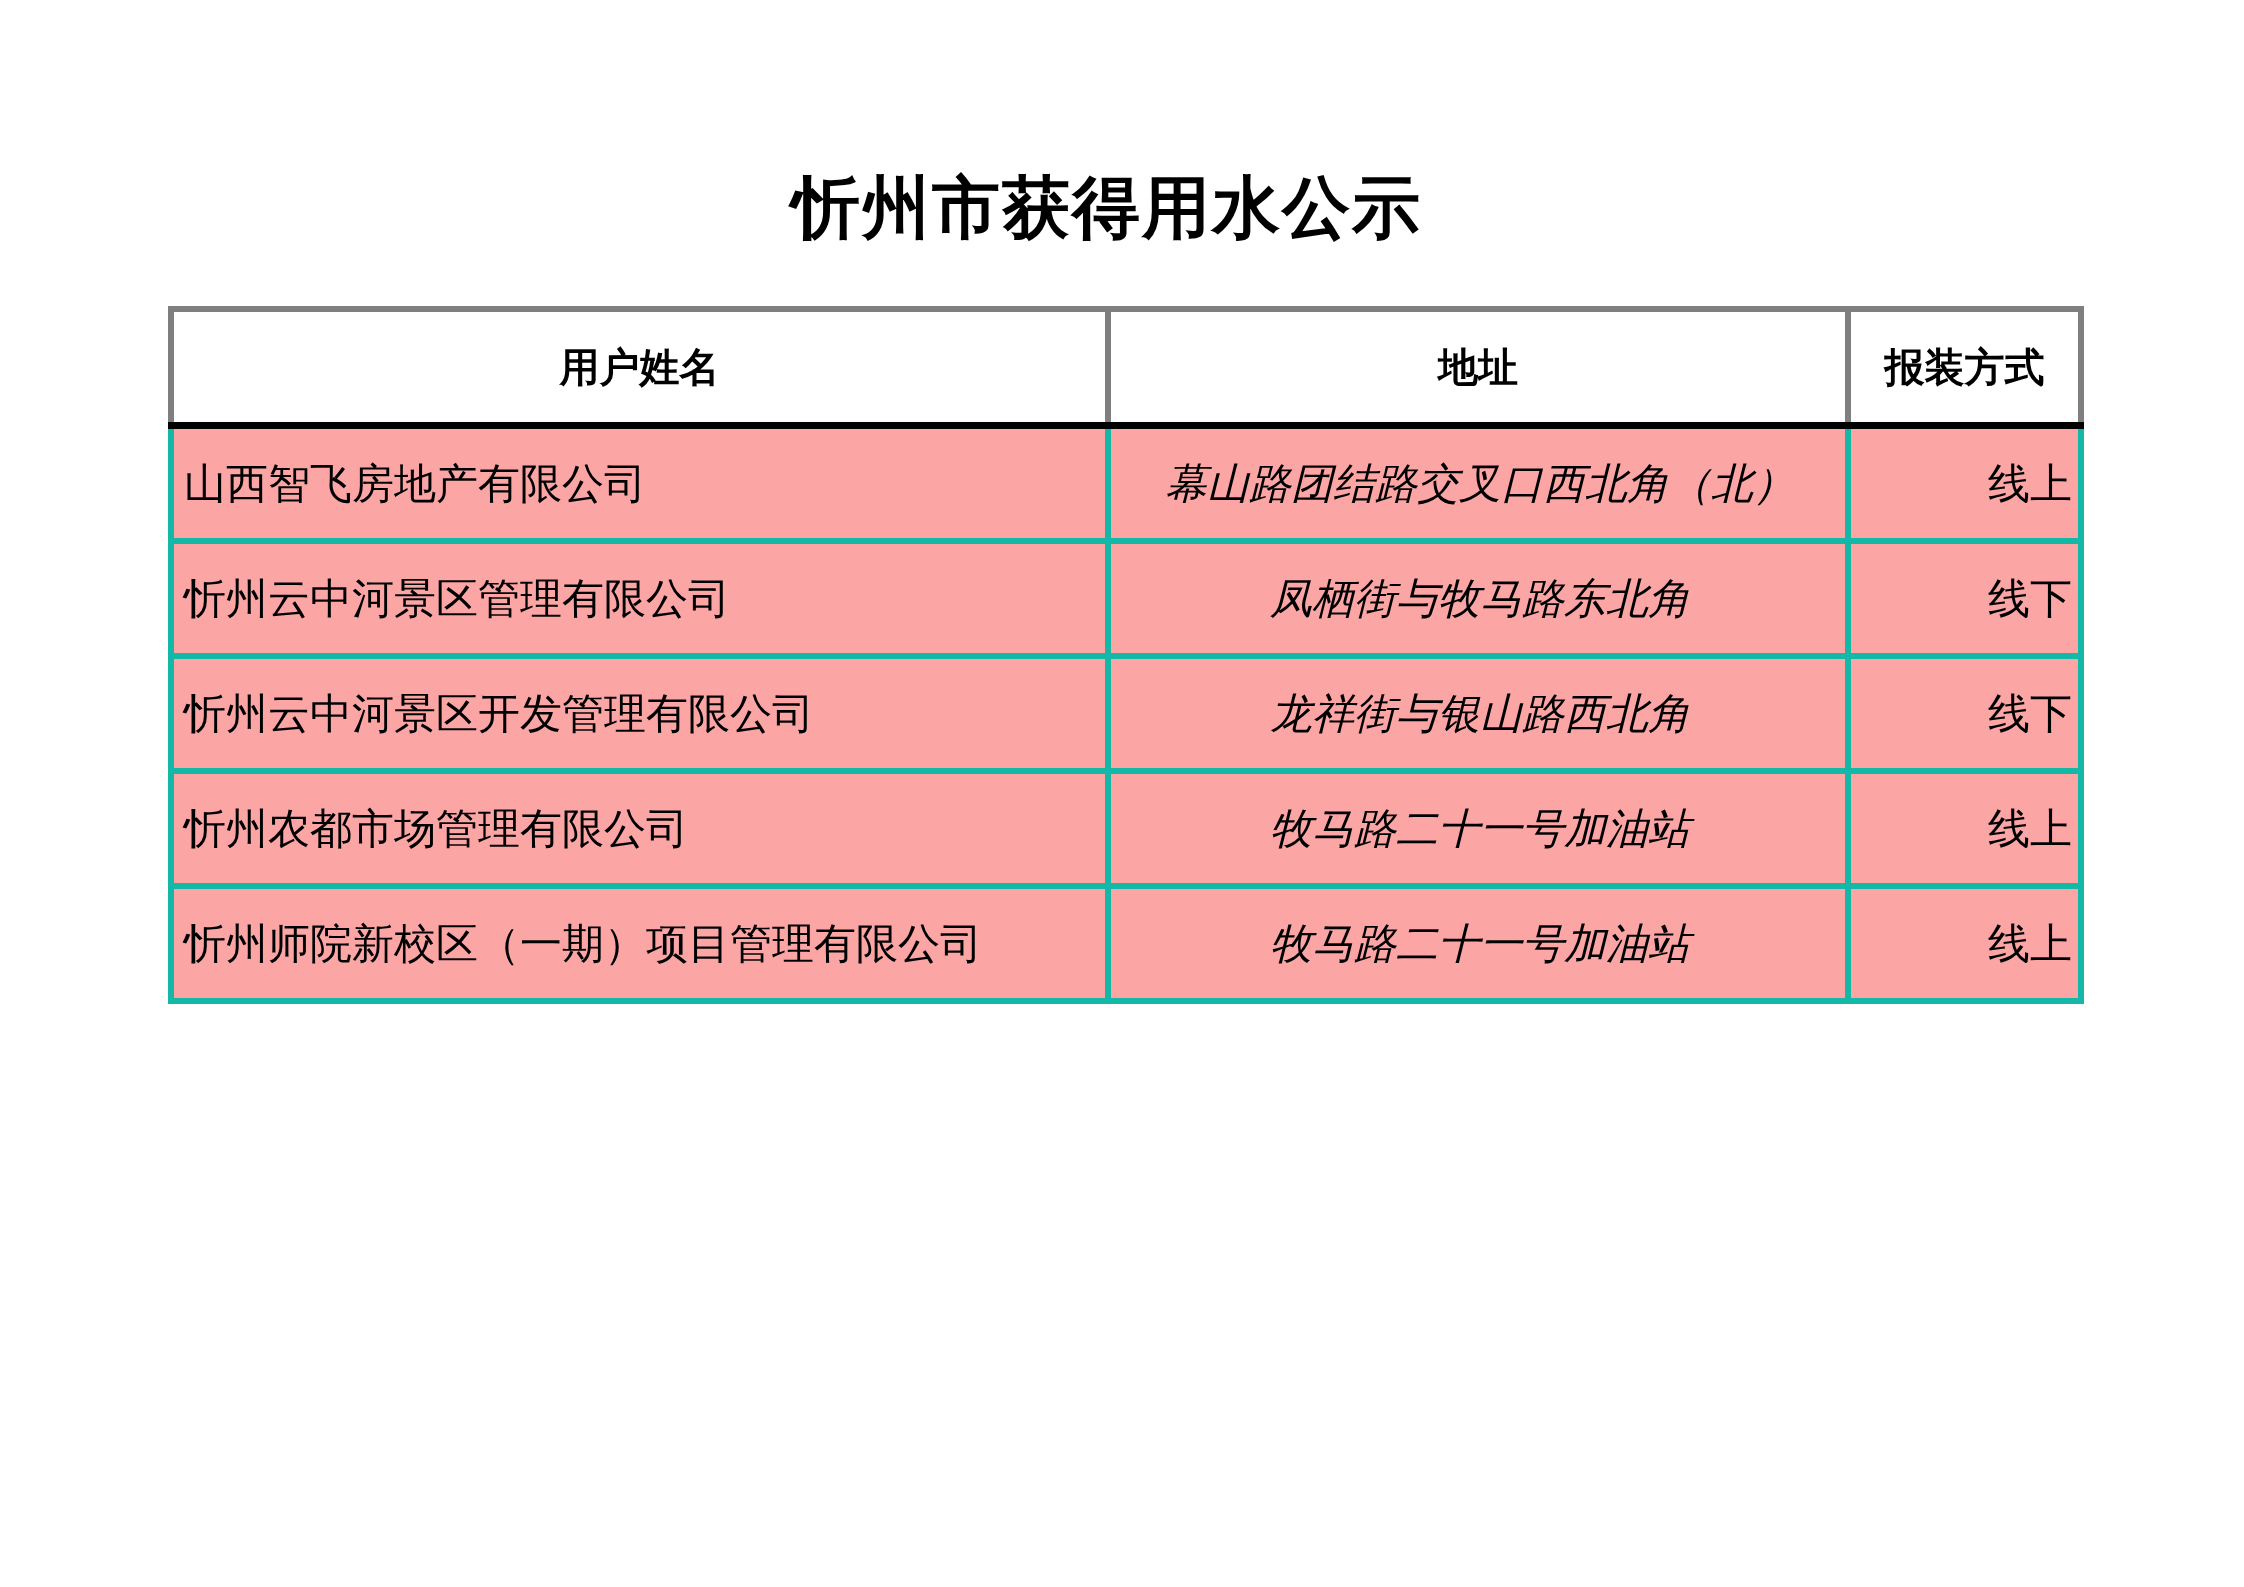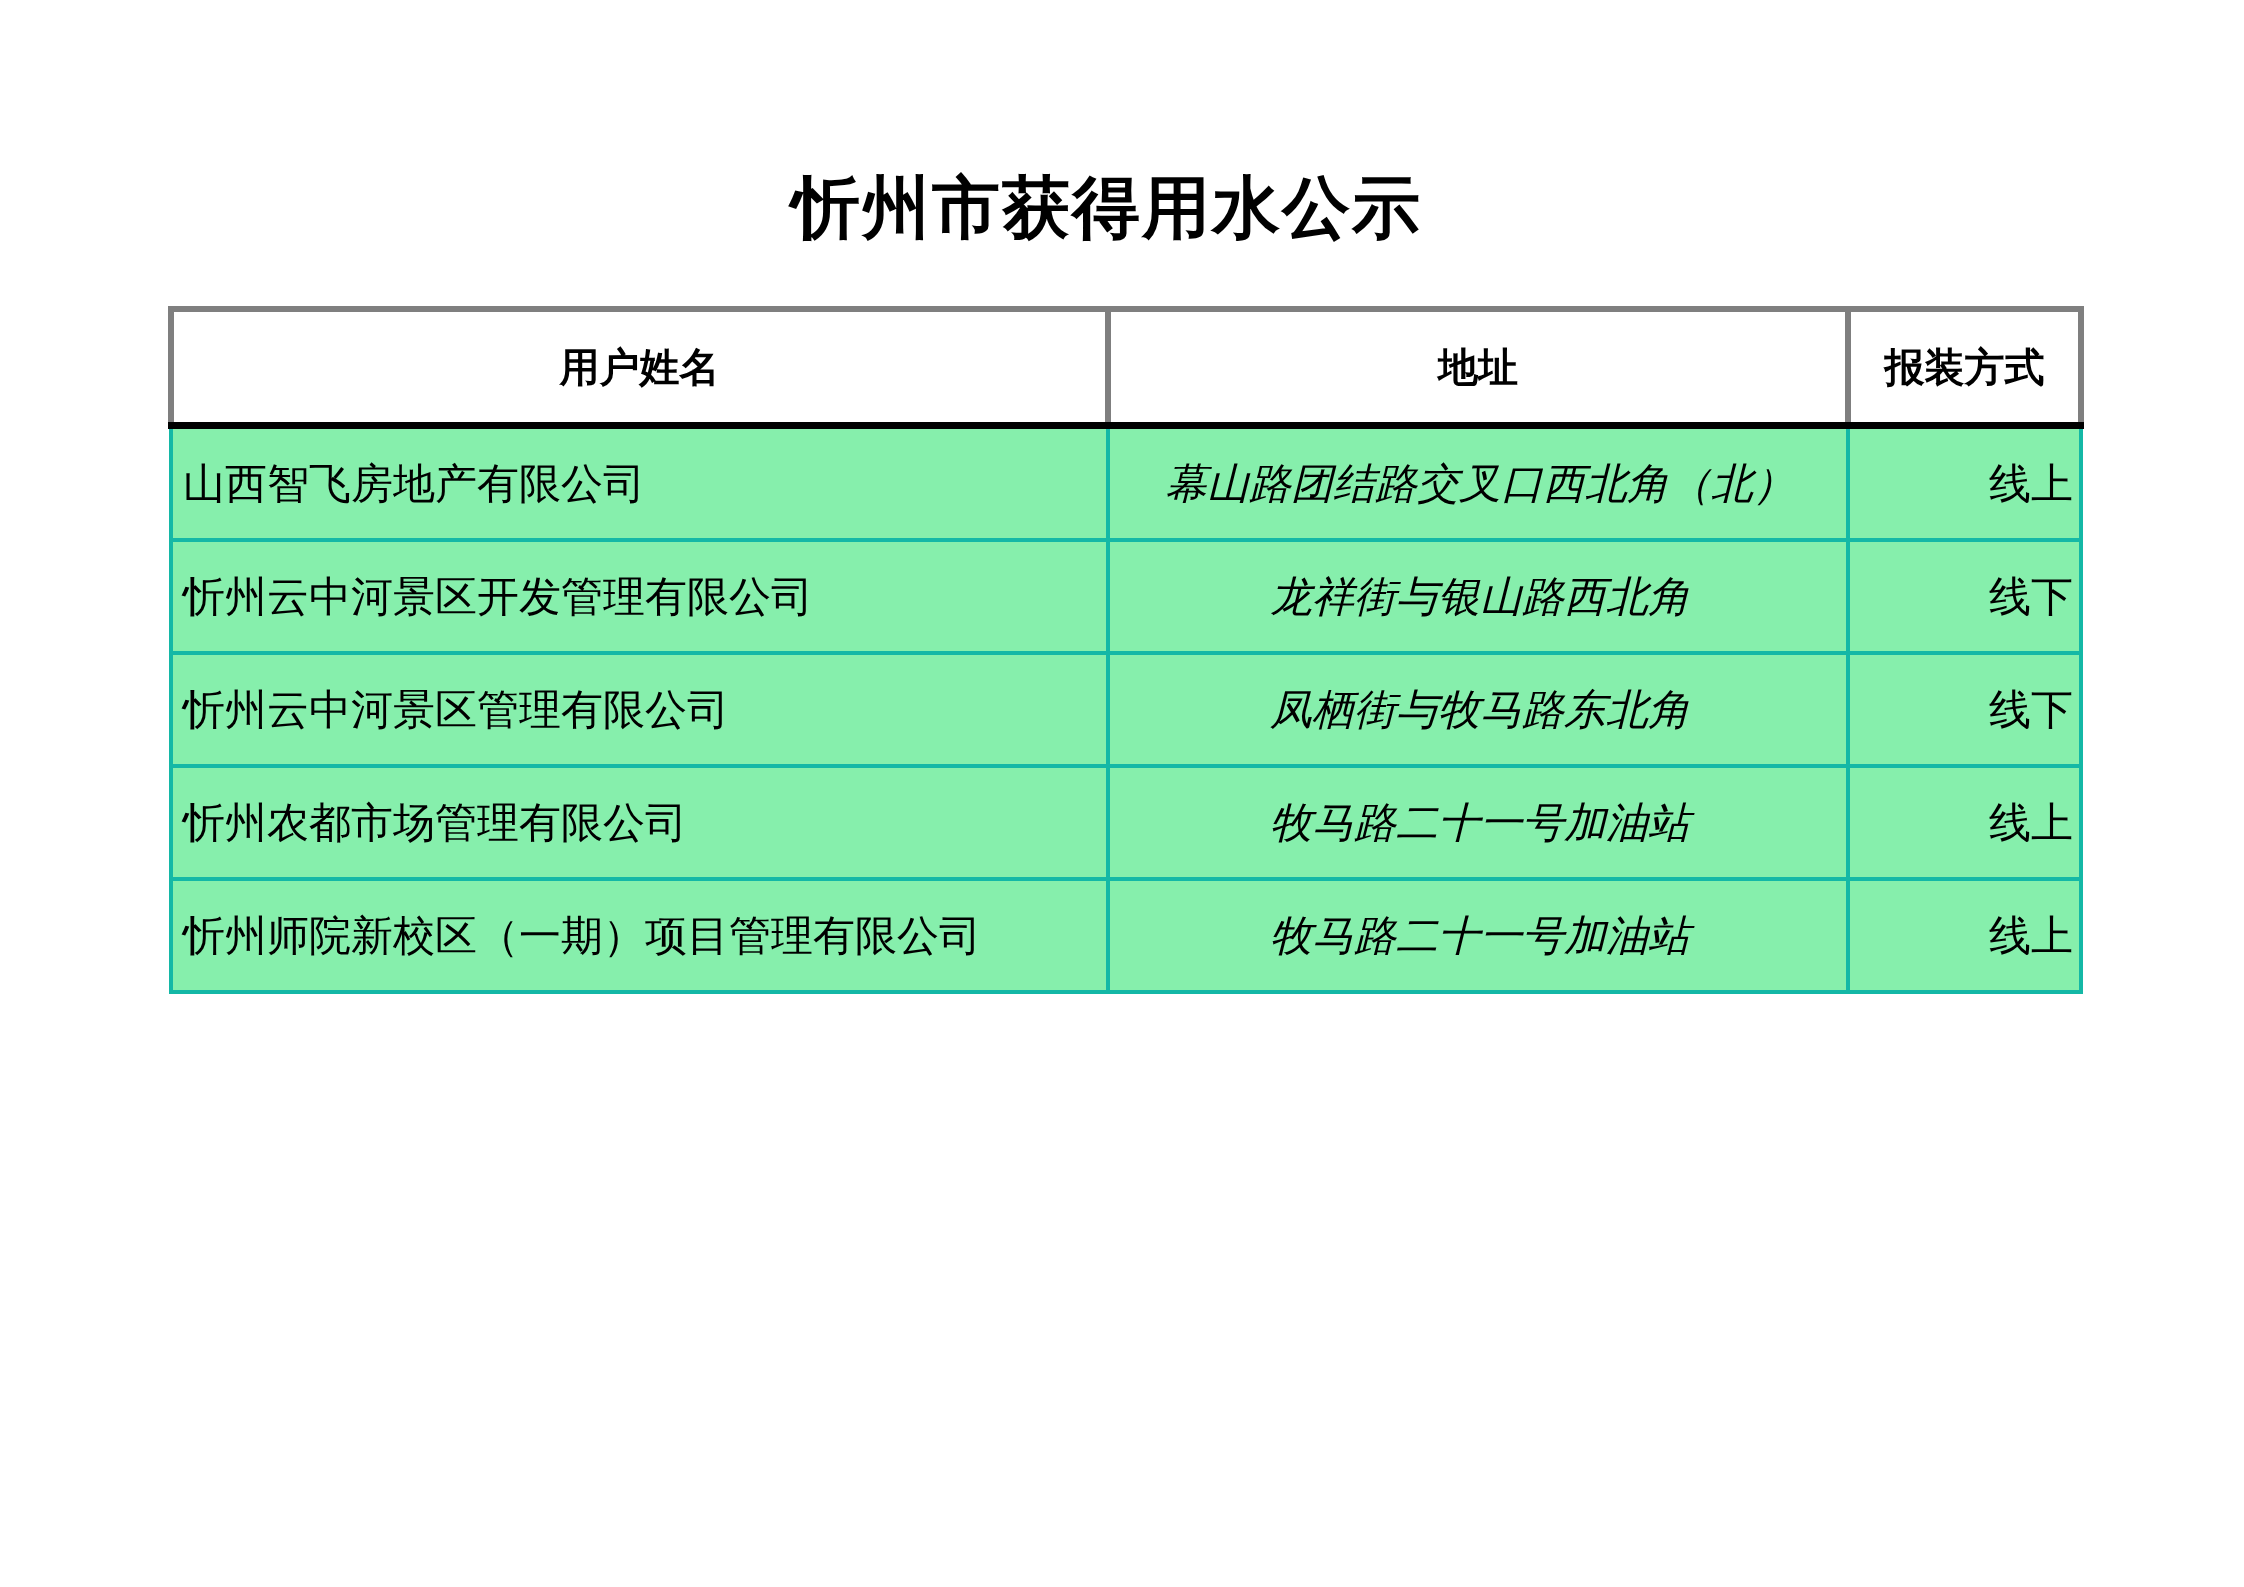--- a/index.html
+++ b/index.html
@@ -45,27 +45,27 @@
     border-bottom: 7px solid #000000;
     height: 110px;
     font-size: 40px;
     font-weight: bold;
     text-align: center;
     vertical-align: middle;
     padding: 0;
     background: #ffffff;
   }
   table.notice-table td {
-    border: 4px solid #14b8a6;
+    border: 6px solid #14b8a6;
     height: 109px;
     font-size: 42px;
     font-weight: normal;
     vertical-align: middle;
     padding: 0 6px 0 10px;
-    background: #86efac;
+    background: #fca5a5;
     overflow: hidden;
     white-space: nowrap;
   }
   td.cell-name   { text-align: left; }
   td.cell-addr   { text-align: center; font-style: italic; }
   td.cell-method { text-align: right; }
 </style>
 </head>
 <body>
 
@@ -86,27 +86,27 @@
         <th>报装方式</th>
       </tr>
     </thead>
     <tbody>
       <tr>
         <td class="cell-name">山西智飞房地产有限公司</td>
         <td class="cell-addr">幕山路团结路交叉口西北角（北）</td>
         <td class="cell-method">线上</td>
       </tr>
       <tr>
-        <td class="cell-name">忻州云中河景区开发管理有限公司</td>
-        <td class="cell-addr">龙祥街与银山路西北角</td>
+        <td class="cell-name">忻州云中河景区管理有限公司</td>
+        <td class="cell-addr">凤栖街与牧马路东北角</td>
         <td class="cell-method">线下</td>
       </tr>
       <tr>
-        <td class="cell-name">忻州云中河景区管理有限公司</td>
-        <td class="cell-addr">凤栖街与牧马路东北角</td>
+        <td class="cell-name">忻州云中河景区开发管理有限公司</td>
+        <td class="cell-addr">龙祥街与银山路西北角</td>
         <td class="cell-method">线下</td>
       </tr>
       <tr>
         <td class="cell-name">忻州农都市场管理有限公司</td>
         <td class="cell-addr">牧马路二十一号加油站</td>
         <td class="cell-method">线上</td>
       </tr>
       <tr>
         <td class="cell-name">忻州师院新校区（一期）项目管理有限公司</td>
         <td class="cell-addr">牧马路二十一号加油站</td>

